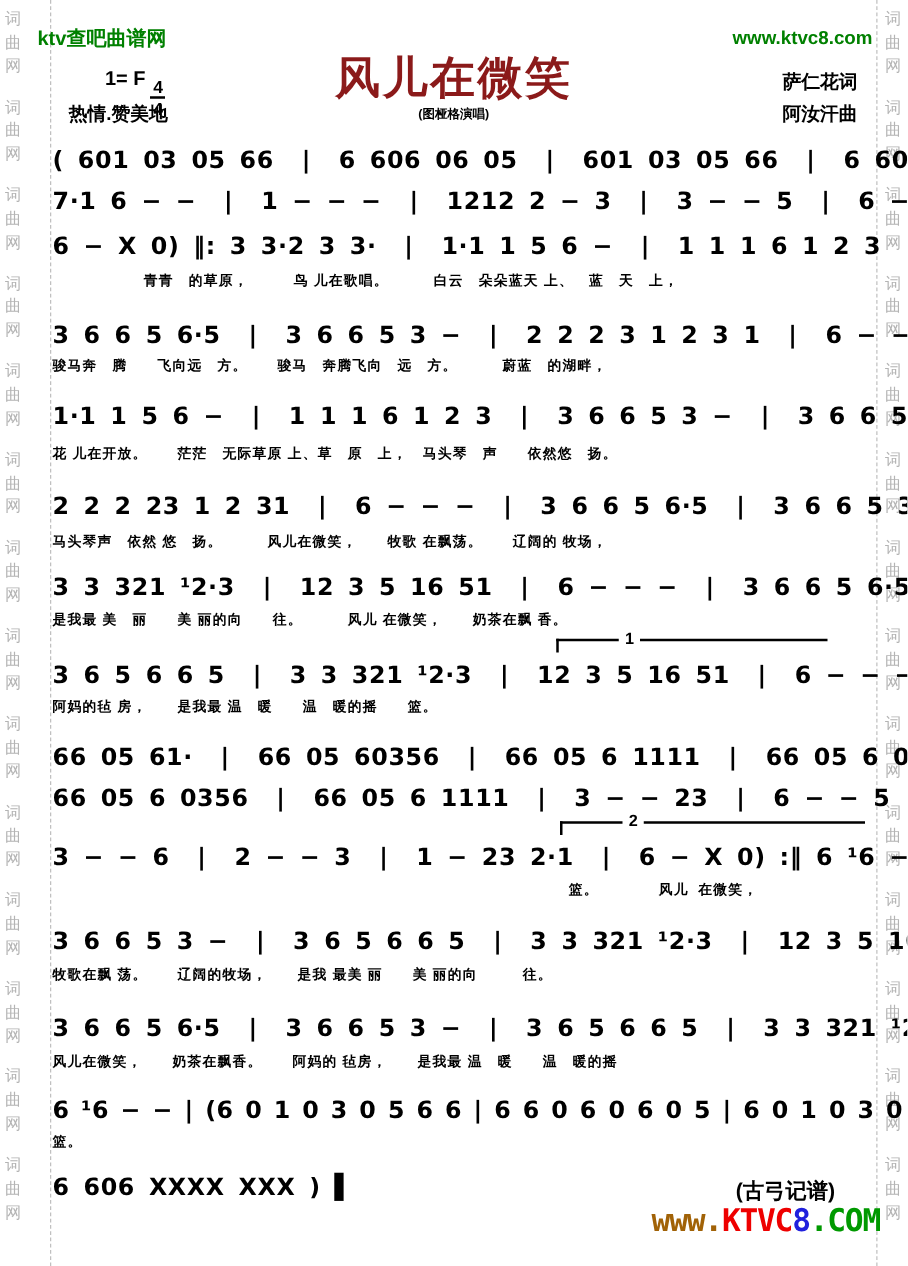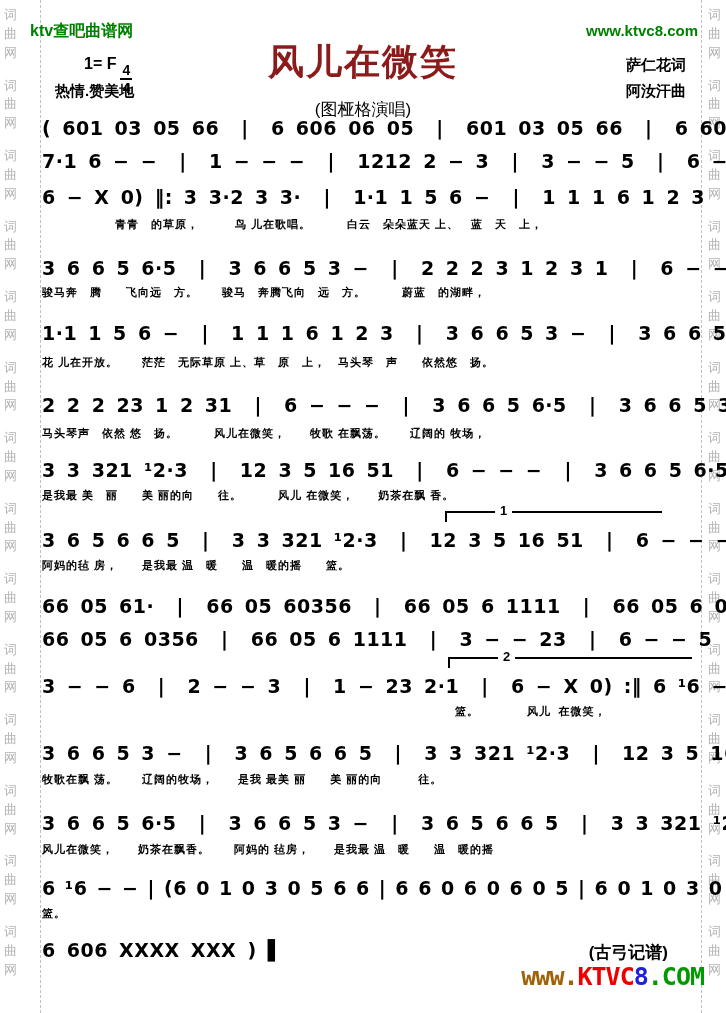--- a/index.html
+++ b/index.html
@@ -13,22 +13,22 @@
   .wm-left { left:3px; } .wm-right { left:707px; }
   .wm .grp { width:15px; word-break:break-all; margin-bottom:14px; }
   .dash { position:absolute; top:0; bottom:0; width:0; border-left:1px dashed #c0c0c0; }
   .dash-left { left:40px; } .dash-right { left:701px; }
 
   
   .site-left  { position:absolute; left:30px; top:21px; font-size:16px; font-weight:bold; color:#008000; }
   .site-right { position:absolute; right:28px; top:22px; font-size:15px; font-weight:bold; color:#008000; }
   .title    { position:absolute; left:50%; transform:translateX(-50%); top:38px;
               font-size:36px; font-weight:bold; color:#8b1a1a; letter-spacing:2px; white-space:nowrap; }
-  .subtitle { position:absolute; left:50%; transform:translateX(-50%); top:98px;
-              font-size:17px; font-weight:normal; white-space:nowrap; }
+  .subtitle { position:absolute; left:50%; transform:translateX(-50%); top:84px;
+              font-size:10px; font-weight:bold; white-space:nowrap; }
   .keysig   { position:absolute; left:84px; top:55px; font-size:16px; font-weight:bold; }
   .ts { display:inline-flex; flex-direction:column; align-items:center; font-size:14px;
         font-weight:bold; line-height:1; vertical-align:-6px; margin-left:4px; }
   .ts-line { width:12px; height:2px; background:#000; margin:1px 0; }
   .tempo    { position:absolute; left:55px; top:82px; font-size:15px; font-weight:bold; }
   .lyricist { position:absolute; right:40px; top:56px; font-size:15px; font-weight:bold; }
   .composer { position:absolute; right:40px; top:82px; font-size:15px; font-weight:bold; }
 
   
   .nline { position:absolute; left:42px; font-size:19px; font-weight:bold; white-space:pre;

